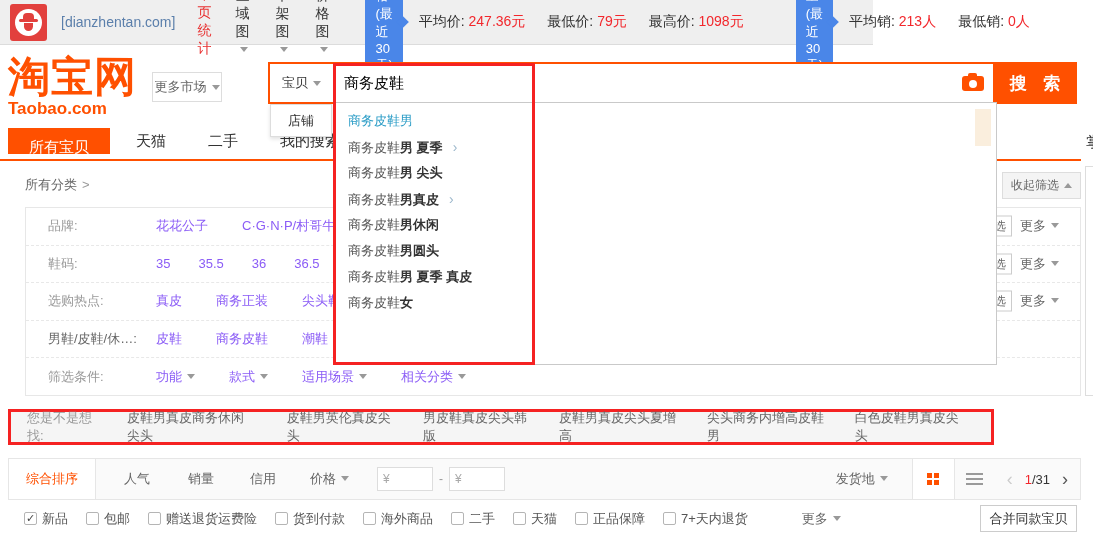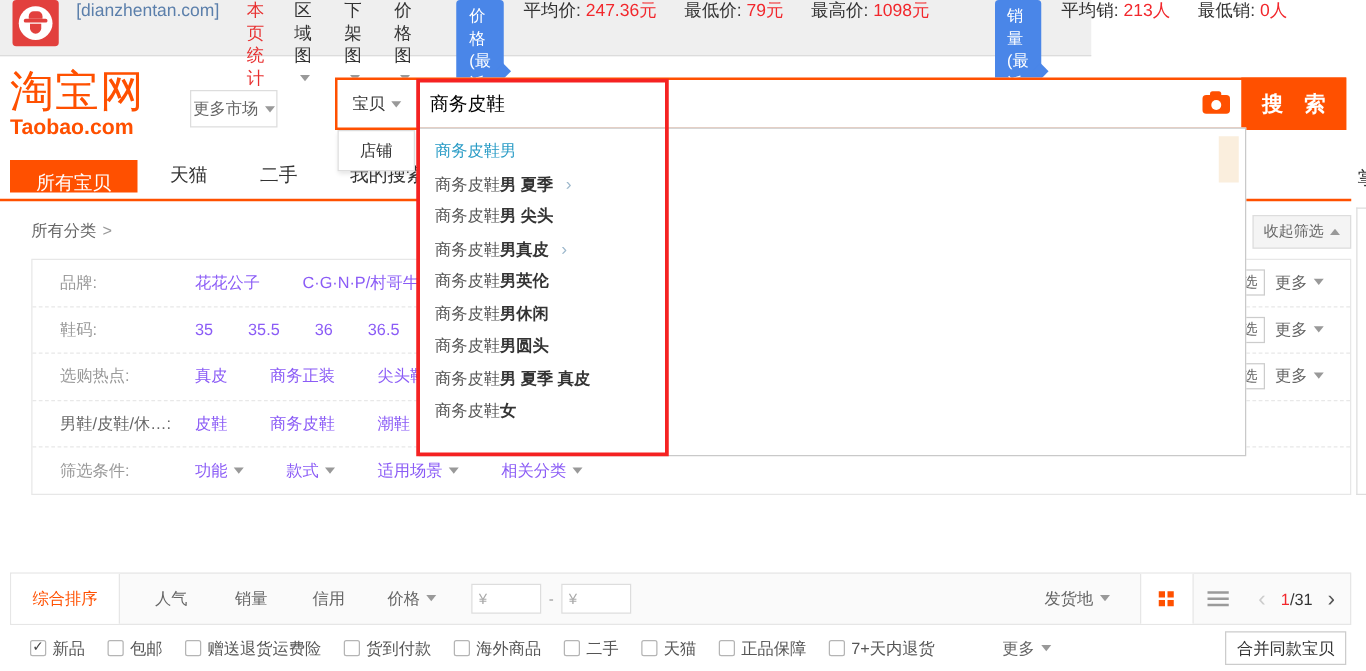--- a/index.html
+++ b/index.html
@@ -1,21 +1,21 @@
 <!DOCTYPE html>
 <html><head>
 <meta charset="utf-8">
 <style>
   * { margin:0; padding:0; box-sizing:border-box; }
   body { font-family:"Liberation Sans","DejaVu Sans",sans-serif; background:#fff; }
   #page { position:relative; width:1093px; height:537px; overflow:hidden; background:#fff; }
 
   
   .topbar { position:absolute; left:0; top:0; width:873px; height:45px; background:#efefef;
-            border-bottom:1px solid #dcdcdc; display:flex; align-items:flex-start; padding-left:10px; }
+            border-bottom:1px solid #dcdcdc; display:flex; align-items:center; padding-left:10px; }
   .tb-logo { width:37px; height:37px; background:#e2403d; border-radius:3px; position:relative; flex:none; margin-right:14px; }
   .tb-logo-circle { position:absolute; left:5px; top:5px; width:27px; height:27px; background:#fff; border-radius:50%; overflow:hidden; }
   .tb-hat-crown { position:absolute; left:8px; top:4px; width:11px; height:6px; background:#e2403d; border-radius:4px 4px 0 0; }
   .tb-hat-brim  { position:absolute; left:4px; top:10px; width:19px; height:3px; background:#e2403d; border-radius:2px; }
   .tb-head      { position:absolute; left:9px; top:14px; width:9px; height:8px; background:#e2403d; border-radius:0 0 5px 5px; }
   .tb-site { color:#5b7fab; font-size:14px; margin-right:22px; }
   .tb-red  { color:#e83030; font-size:14px; margin-right:24px; }
   .tb-menu { color:#333; font-size:14px; margin-right:26px; cursor:pointer; }
   .pill { position:relative; display:inline-block; background:#4a86e8; color:#fff; font-size:13px;
           padding:4px 10px 5px; border-radius:3px; margin:0 16px 0 10px; }
@@ -25,21 +25,21 @@
   .stat b { font-weight:normal; color:#f2272c; }
 
   
   .cdown { display:inline-block; width:0; height:0; border-left:4px solid transparent;
            border-right:4px solid transparent; border-top:5px solid #999; margin-left:5px; vertical-align:2px; }
   .cup   { display:inline-block; width:0; height:0; border-left:4px solid transparent;
            border-right:4px solid transparent; border-bottom:5px solid #999; margin-left:5px; vertical-align:2px; }
 
   
   .logo-block { position:absolute; left:8px; top:56px; color:#ff5000; line-height:1; }
-  .logo-cn { font-size:35px; font-weight:normal; letter-spacing:1px; }
+  .logo-cn { font-size:42px; font-weight:bold; letter-spacing:1px; }
   .logo-en { font-size:17px; font-weight:bold; margin-top:2px; }
   .more-markets { position:absolute; left:152px; top:72px; width:70px; height:30px; border:1px solid #ddd;
                   font-size:13px; color:#666; display:flex; align-items:center; justify-content:center; background:#fff; cursor:pointer; }
 
   .search-wrap { position:absolute; left:268px; top:62px; width:809px; height:42px;
                  border:2px solid #ff5000; display:flex; align-items:stretch; background:#fff; z-index:3; }
   .search-sel { width:64px; display:flex; align-items:center; justify-content:center; font-size:13px;
                 color:#333; border-right:1px solid #eee; cursor:pointer; flex:none; }
   .search-input { flex:1; border:none; outline:none; font-size:15px; color:#000; padding:0 10px;
                   font-family:inherit; background:transparent; }
@@ -254,29 +254,37 @@
       <span class="fval"><span>相关分类</span><i class="cdown"></i></span>
     </div>
   </div>
 
   <div class="suggest-dd">
     <div class="beige-remnant"></div>
     <div class="sug"><span class="sug-first">商务皮鞋男</span></div>
     <div class="sug"><span class="pre">商务皮鞋</span><b>男 夏季</b><span class="sarr">›</span></div>
     <div class="sug"><span class="pre">商务皮鞋</span><b>男 尖头</b></div>
     <div class="sug"><span class="pre">商务皮鞋</span><b>男真皮</b><span class="sarr">›</span></div>
-    <div class="sug"><span class="pre">商务皮鞋</span><b>男英伦</b></div>
     <div class="sug"><span class="pre">商务皮鞋</span><b>男休闲</b></div>
     <div class="sug"><span class="pre">商务皮鞋</span><b>男圆头</b></div>
     <div class="sug"><span class="pre">商务皮鞋</span><b>男 夏季 真皮</b></div>
     <div class="sug"><span class="pre">商务皮鞋</span><b>女</b></div>
   </div>
 
   <div class="redbox1"></div>
 
+  <div class="redbox2">
+    <span class="rel-label">您是不是想找:</span>
+    <span class="rel-term">皮鞋男真皮商务休闲尖头</span>
+    <span class="rel-term">皮鞋男英伦真皮尖头</span>
+    <span class="rel-term">男皮鞋真皮尖头韩版</span>
+    <span class="rel-term">皮鞋男真皮尖头夏增高</span>
+    <span class="rel-term">尖头商务内增高皮鞋男</span>
+    <span class="rel-term">白色皮鞋男真皮尖头</span>
+  </div>
 
   <div class="sortbar">
     <div class="sort-active">综合排序</div>
     <span class="sort s1">人气</span>
     <span class="sort s2">销量</span>
     <span class="sort s3">信用</span>
     <span class="sort s4"><span>价格</span><i class="cdown"></i></span>
     <input class="price-inp inp1" type="text" placeholder="¥" style="">
     <span class="dash">-</span>
     <input class="price-inp" type="text" placeholder="¥" style="">

